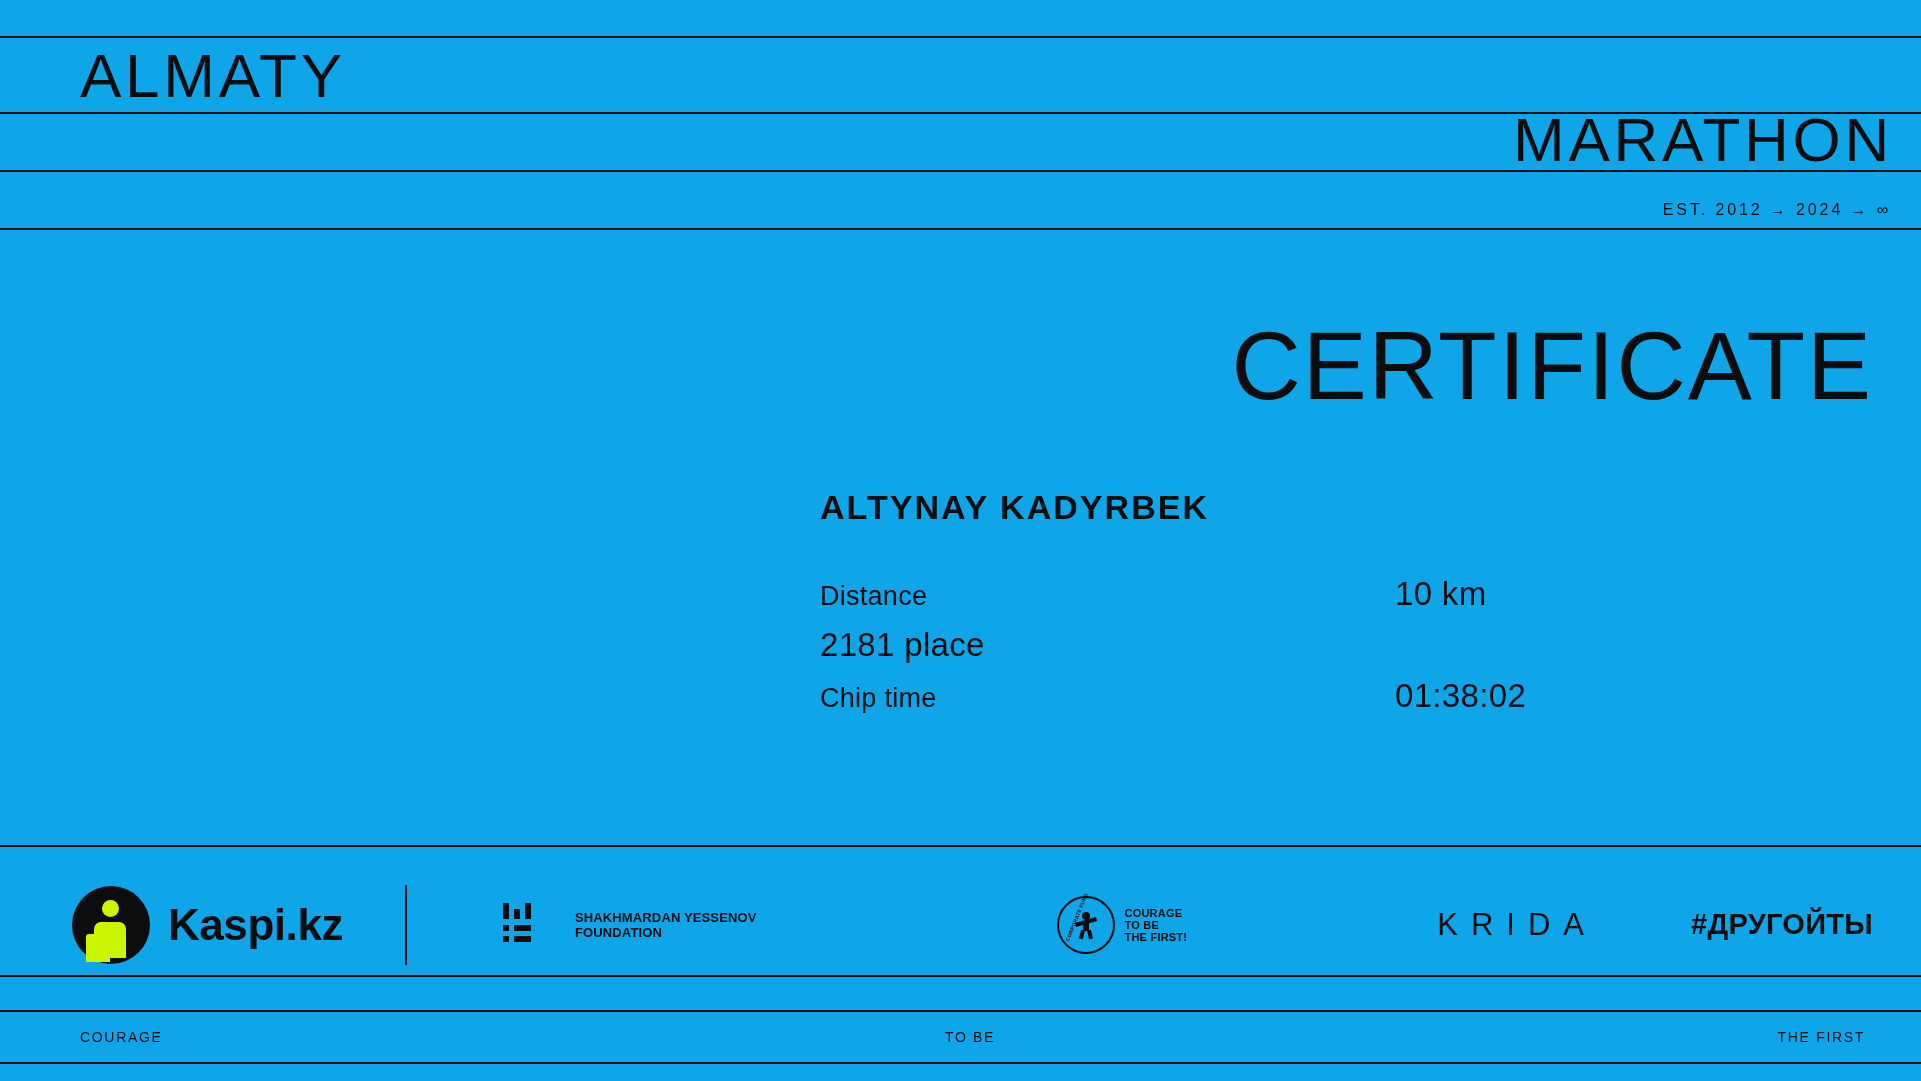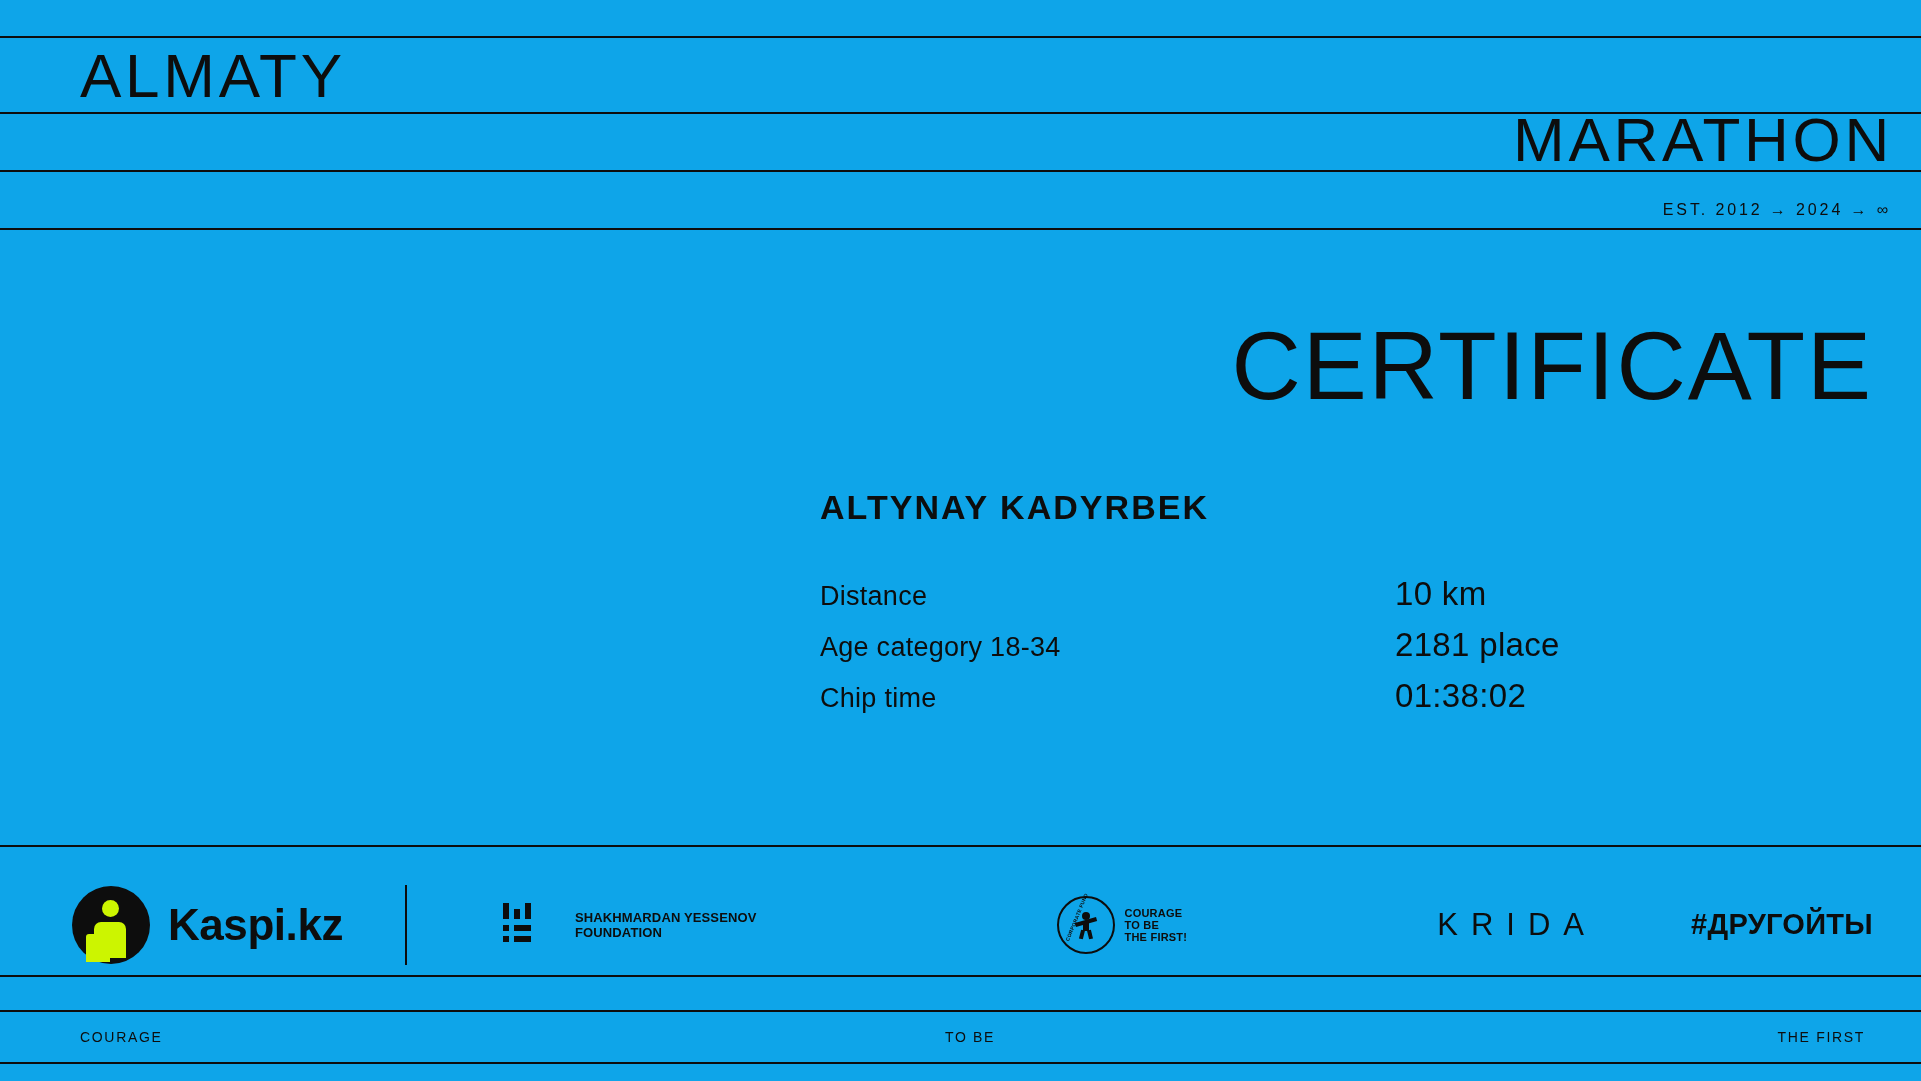--- a/index.html
+++ b/index.html
@@ -331,21 +331,20 @@
   <div class="cert-title">CERTIFICATE</div>
 
   <div class="athlete-name">ALTYNAY KADYRBEK</div>
 
   <div class="results">
     <div class="result-row">
       <div class="result-label">Distance</div>
       <div class="result-value">10 km</div>
     </div>
     <div class="result-row">
-      <div class="result-label">Age category 18-34</div>
       <div class="result-value">2181 place</div>
     </div>
     <div class="result-row">
       <div class="result-label">Chip time</div>
       <div class="result-value">01:38:02</div>
     </div>
   </div>
 
   <div class="rule rule-5"></div>
 

